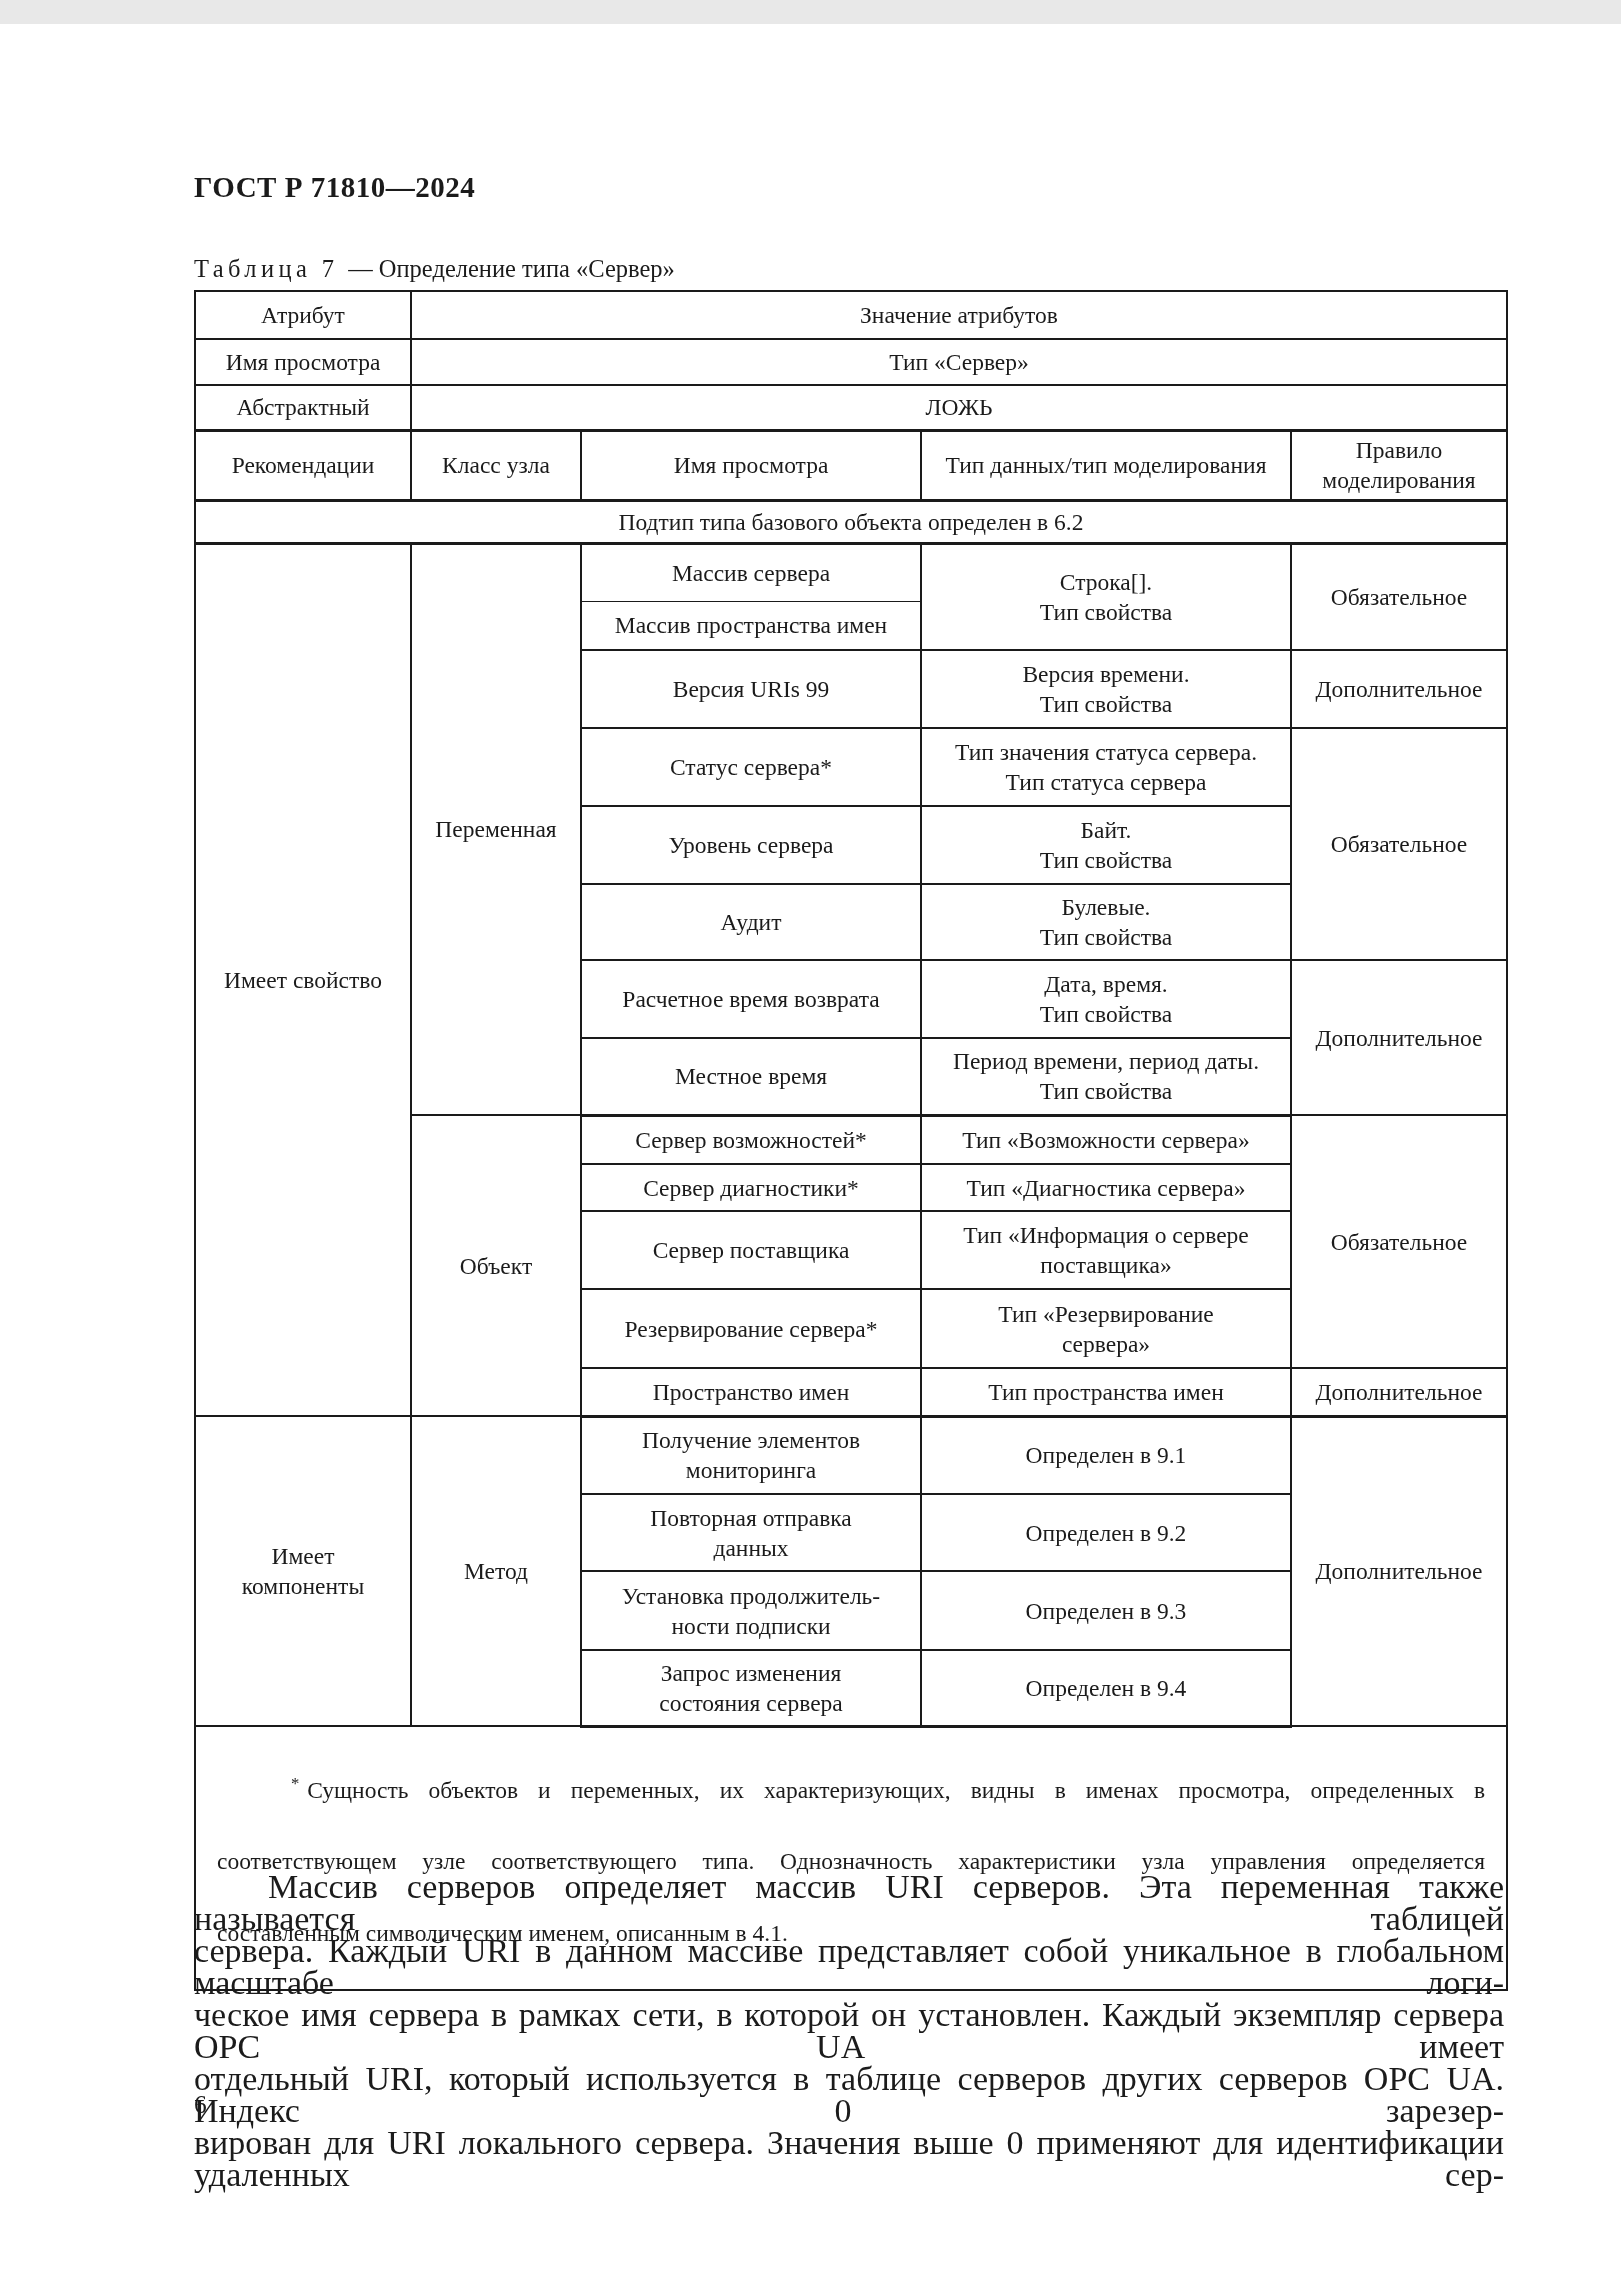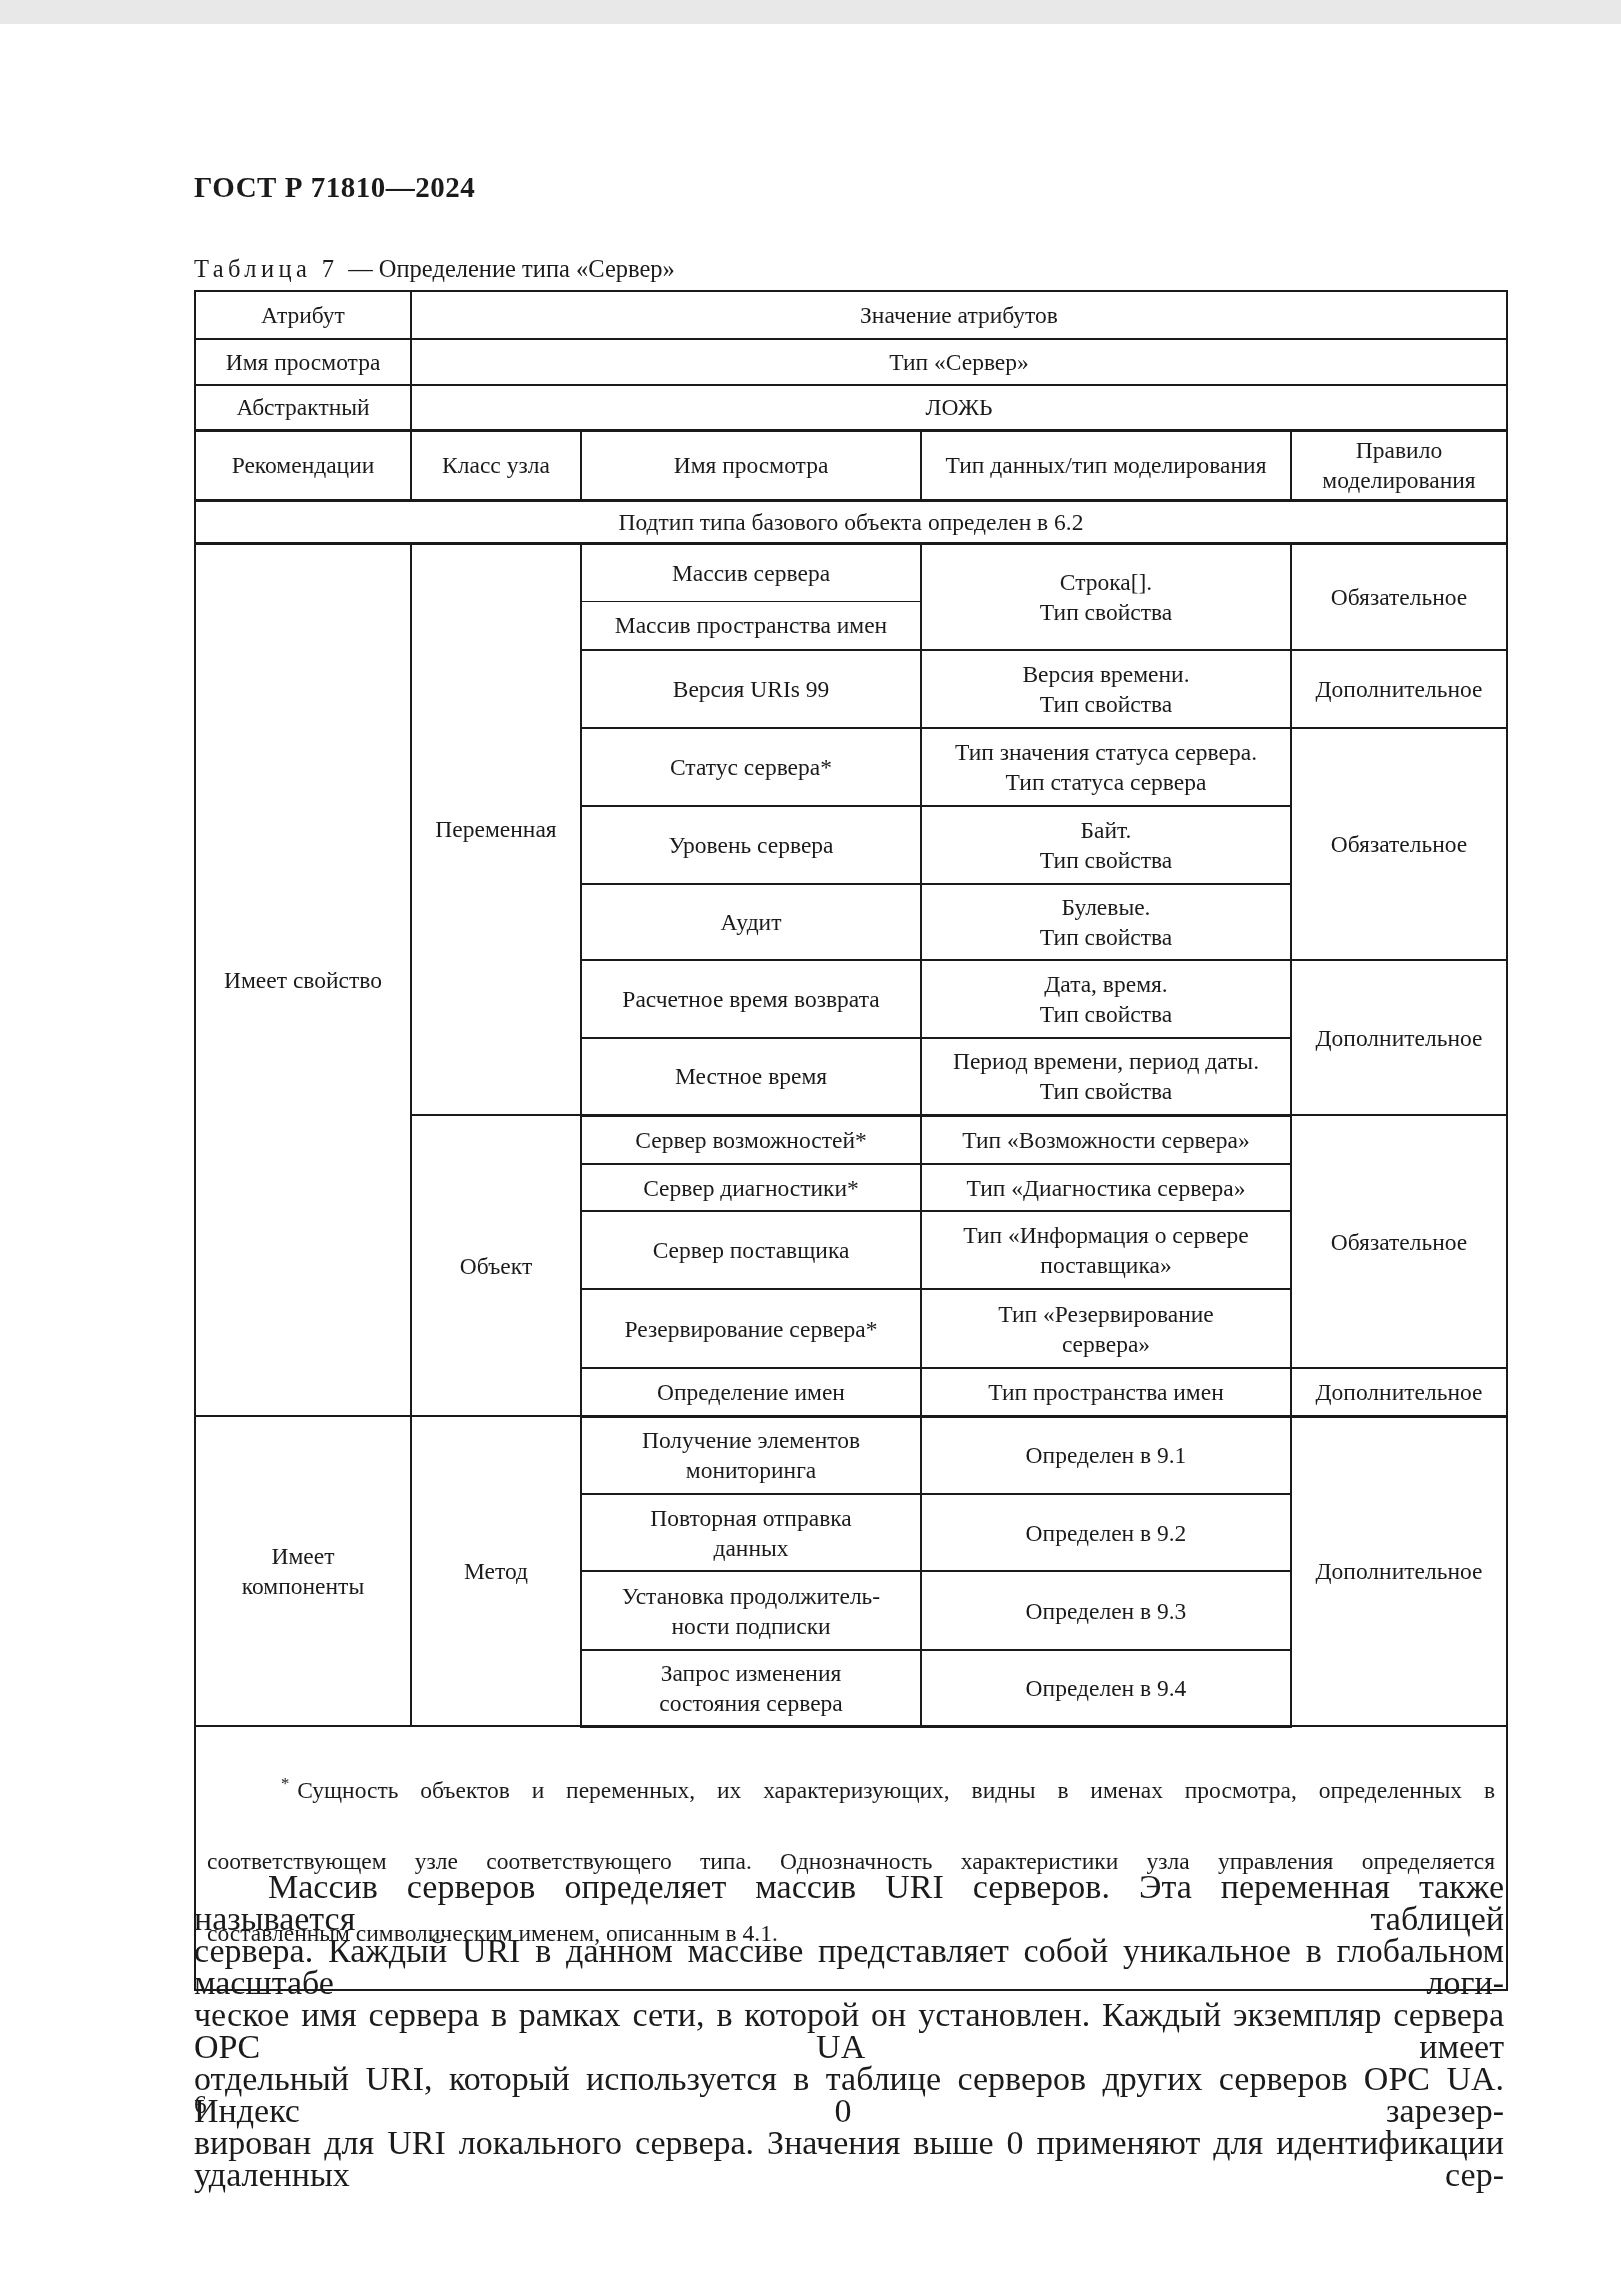--- a/index.html
+++ b/index.html
@@ -25,21 +25,21 @@
     position:absolute;left:194px;top:266px;
     width:1310px;
     border-collapse:collapse;table-layout:fixed;
     border:2.9px solid #1a1a1a;
     font-size:23.5px;line-height:30px;
   }
   table.def td{
     border-right:2px solid #1a1a1a;
     border-bottom:2.9px solid #1a1a1a;
     text-align:center;vertical-align:middle;
-    padding:2px 11px;
+    padding:2px 21px;
     white-space:pre-line;
     overflow:hidden;
   }
   table.def td.last{border-right:none;}
   table.def td.bb-thin{border-bottom-width:1px;}
   table.def td.bb-heavy{border-bottom-width:3.9px;}
   td.fnote{
     border-right:none;border-bottom:none;
     text-align:left;vertical-align:top;
     font-size:23.5px;line-height:36px;
@@ -165,21 +165,21 @@
         <td>Сервер поставщика</td>
         <td>Тип «Информация о сервере
 поставщика»</td>
       </tr>
       <tr style="height:79px">
         <td>Резервирование сервера*</td>
         <td>Тип «Резервирование
 сервера»</td>
       </tr>
       <tr style="height:48px">
-        <td class="bb-heavy">Определение имен</td>
+        <td class="bb-heavy">Пространство имен</td>
         <td class="bb-heavy">Тип пространства имен</td>
         <td class="last bb-heavy">Дополнительное</td>
       </tr>
       <tr style="height:78px">
         <td rowspan="4">Имеет
 компоненты</td>
         <td rowspan="4">Метод</td>
         <td>Получение элементов
 мониторинга</td>
         <td>Определен в 9.1</td>

